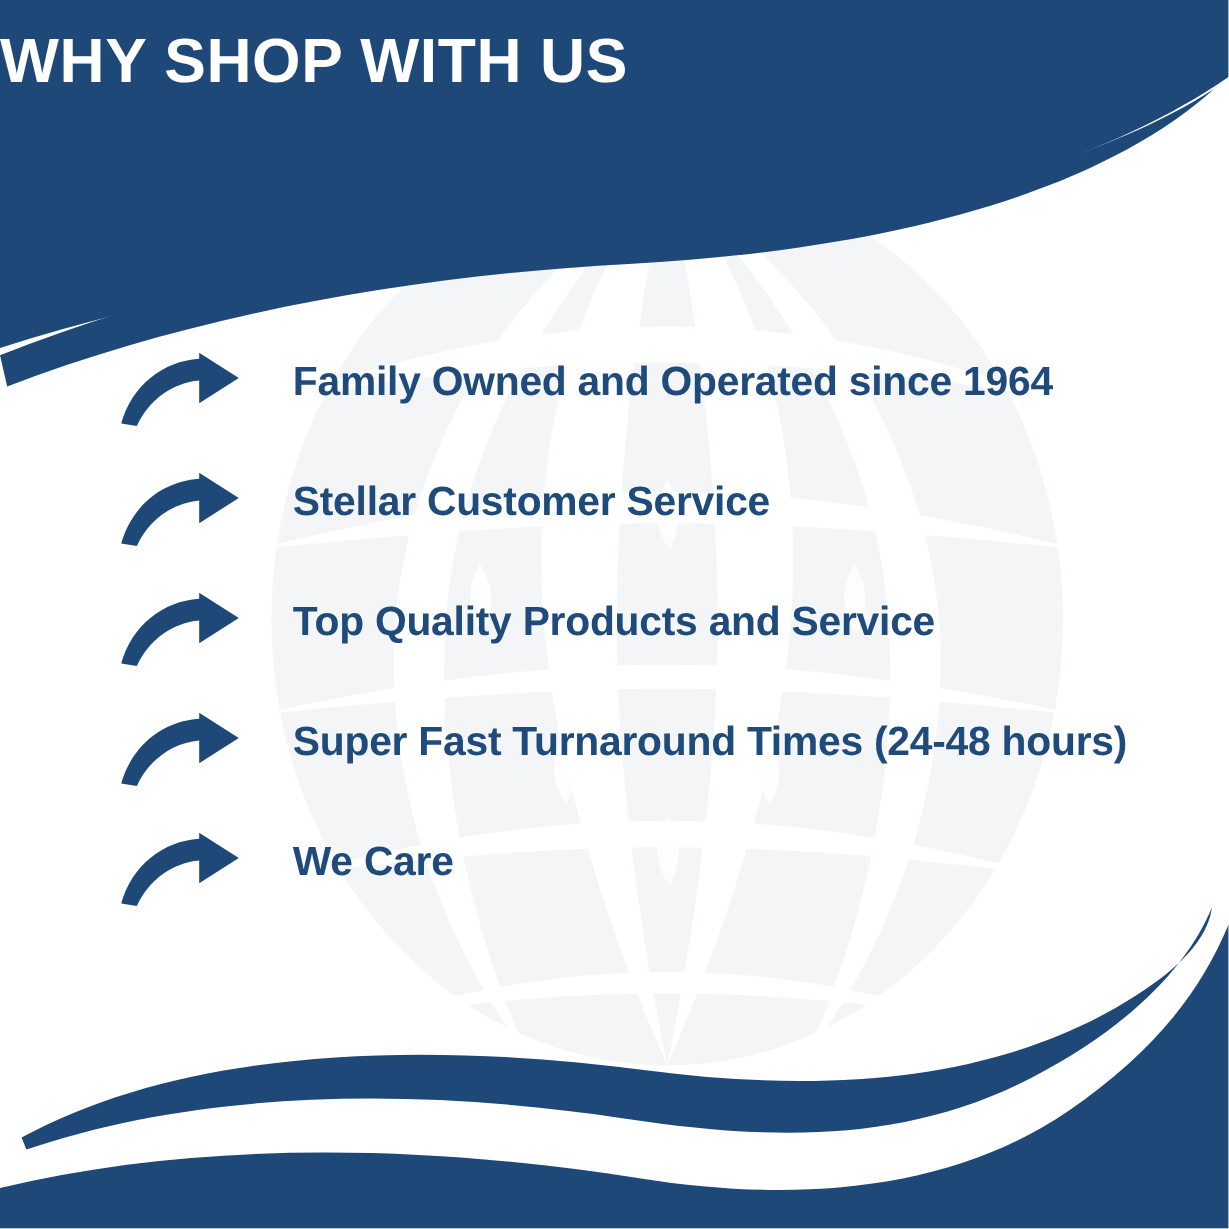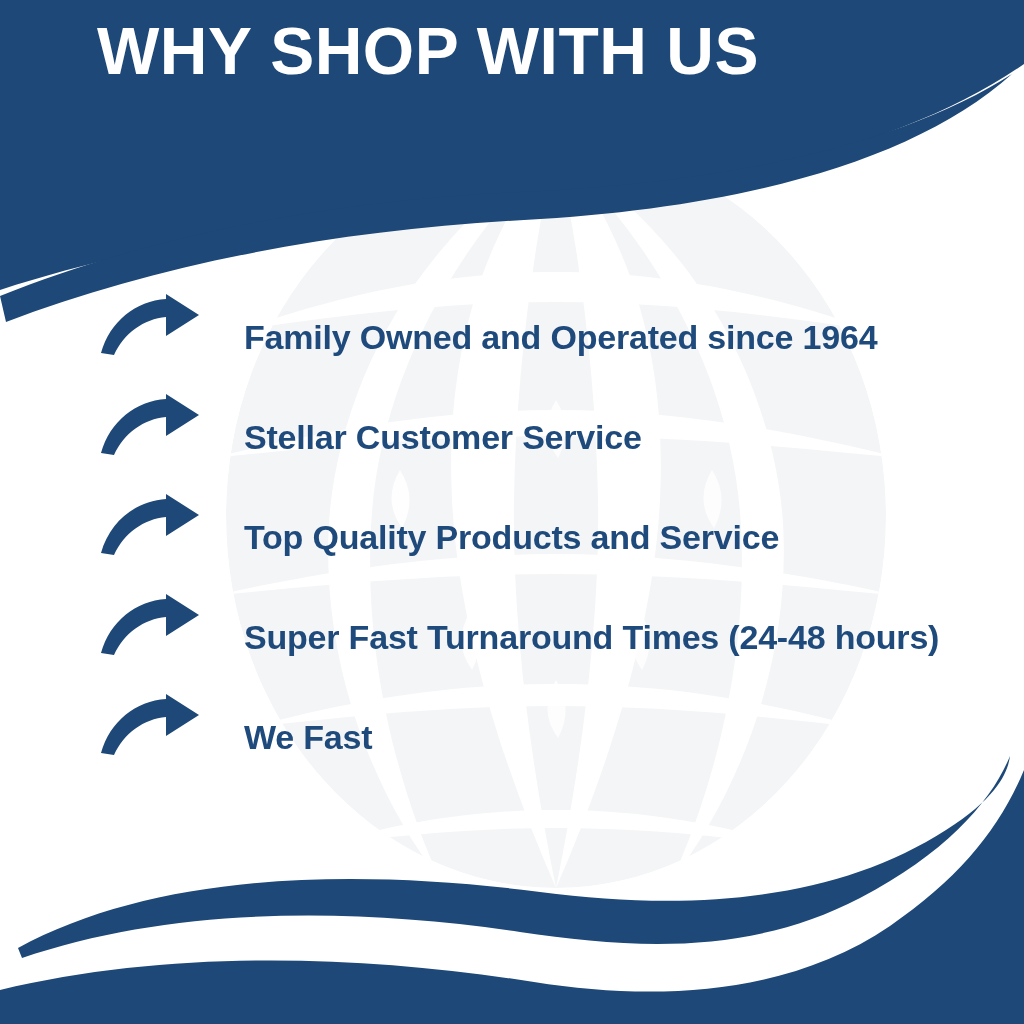--- a/index.html
+++ b/index.html
@@ -31,23 +31,23 @@
   #top-wave-layer  { z-index: 3; }
   #bottom-wave-layer { z-index: 3; }
 
   
   #header-title {
     position: absolute;
     z-index: 5;
     left: 0;
     top: 12px;
     width: 856px;
-    text-align: center;
+    text-align: left;
     color: #ffffff;
-    font-size: 66px;
+    font-size: 52px;
     line-height: 78px;
     font-weight: bold;
     letter-spacing: 0.5px;
     font-family: "Liberation Sans", sans-serif;
     white-space: nowrap;
   }
 
   
   #benefit-list {
     position: absolute;
@@ -65,21 +65,21 @@
   .arrow-icon {
     flex: 0 0 auto;
     width: 104px;
     height: 62px;
     margin-top: 2px;
   }
   .arrow-icon svg { display: block; }
   .benefit-text {
     flex: 1 1 auto;
     margin-left: 42px;
-    margin-top: 24px;
+    margin-top: 5px;
     color: #1f4a7c;
     font-size: 34px;
     line-height: 42px;
     font-weight: bold;
     letter-spacing: -0.2px;
     white-space: nowrap;
     font-family: "Liberation Sans", sans-serif;
   }
 </style>
 </head>
@@ -180,21 +180,21 @@
       <span class="benefit-text">Super Fast Turnaround Times (24-48 hours)</span>
     </div>
 
     <div class="benefit-row">
       <span class="arrow-icon">
         <svg width="104" height="62" viewBox="0 0 104 62">
           <path d="M3 59 C12 27 38 7 68 5 L68 0 L101 21 L68 42 L68 23
                    C46 25 26 39 16 61 Z" fill="#1d4877"></path>
         </svg>
       </span>
-      <span class="benefit-text">We Fast</span>
+      <span class="benefit-text">We Care</span>
     </div>
 
   </div>
 
   <div class="deco" id="bottom-wave-layer">
     <svg width="1024" height="1024" viewBox="0 0 1024 1024" aria-hidden="true">
 
       <path d="M18 948 C150 876 340 866 540 892 C700 913 840 898 946 830
                C1000 796 1008 770 1010 756
                C992 800 948 852 860 898 C752 954 640 950 520 932

